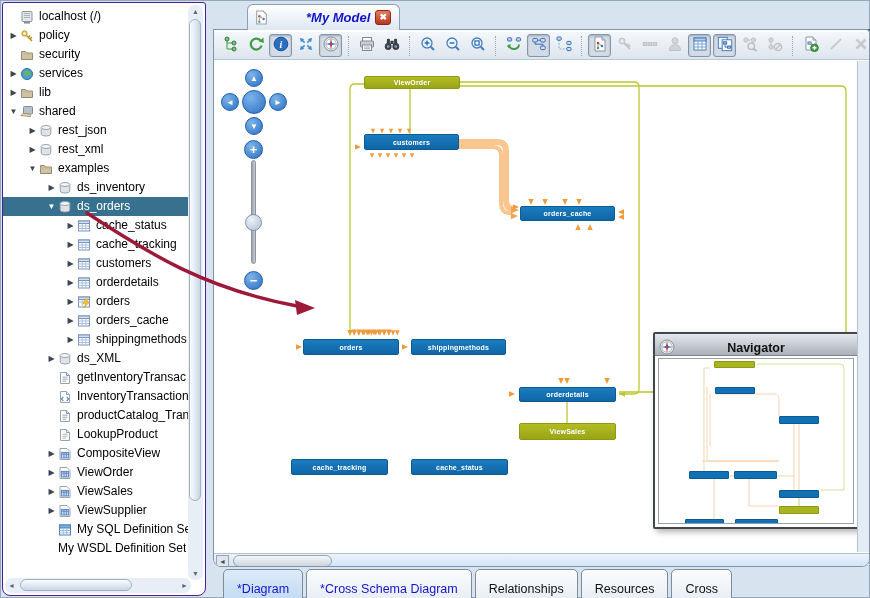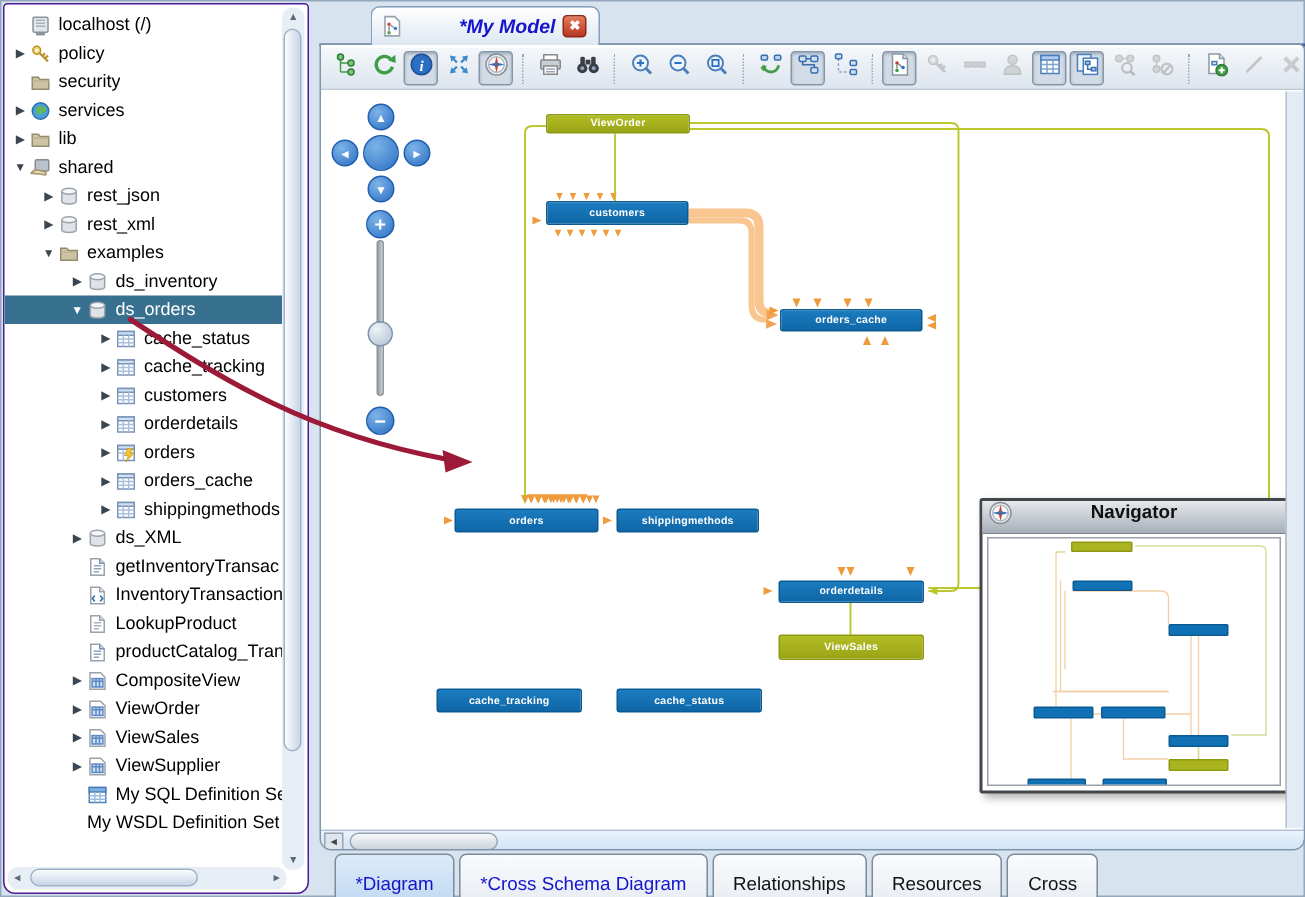--- a/index.html
+++ b/index.html
@@ -62,21 +62,21 @@
     border:1px solid #1f5fae; color:#fff; display:flex; align-items:center; justify-content:center; z-index:8; cursor:pointer; }
   #zoom-slider-track { position:absolute; left:37px; top:99px; width:5px; height:104px; background:linear-gradient(90deg,#9aa2ab,#c8cdd3);
     border:1px solid #8d949c; border-radius:3px; z-index:8; }
   #zoom-slider-thumb { position:absolute; left:31px; top:153px; width:17px; height:17px; border-radius:50%;
     background:radial-gradient(circle at 35% 30%,#eef3f8,#aebfd2); border:1px solid #7d93ac; z-index:9; cursor:pointer; }
 
   
   #navigator { position:absolute; left:439px; top:271px; width:206px; height:197px; z-index:20;
     border:2px solid #43474c; border-radius:2px; background:#fff; box-shadow:3px 3px 6px rgba(0,0,0,.3); }
   #nav-title { height:22px; background:linear-gradient(#e6e9ed,#a9b0b9); border-bottom:1px solid #7d848d;
-    display:flex; align-items:flex-start; font-weight:bold; font-size:12.5px; color:#111; }
+    display:flex; align-items:flex-end; font-weight:bold; font-size:12.5px; color:#111; }
   #nav-title .nav-t { flex:1; text-align:center; margin-right:20px; }
   #nav-title .nav-ico { margin-left:4px; width:16px; height:16px; }
   #nav-body { position:absolute; left:3px; top:24px; width:196px; height:166px; background:#fff; border:1px solid #9aa0a8; overflow:hidden; }
   .nav-box { position:absolute; border-radius:1px; }
   .nav-box.table { background:#1171b5; border:1px solid #0a5a94; }
   .nav-box.view  { background:#a9b41e; border:1px solid #8d9913; }
 
   
   #canvas-gutter { position:absolute; left:643px; top:31px; width:14px; height:491px; background:#e3ebf4; border-left:1px solid #b3c2d4; }
   #canvas-hscroll { position:absolute; left:0; top:523px; width:657px; height:14px;
@@ -279,33 +279,33 @@
               <path d="M2.5,1.5 h6 l3,3 v8 h-9 z" fill="#fff" stroke="#9aa2ac"></path>
               <path d="M8.5,1.5 V4.5 H11.5" fill="#e4e9ee" stroke="#9aa2ac"></path>
               <path d="M5.2,7 L3.6,9 L5.2,11 M8.8,7 L10.4,9 L8.8,11" fill="none" stroke="#3a6fb0" stroke-width="1.1"></path>
             </svg></span>
           <span class="tree-label">InventoryTransaction</span>
         </div>
         <div class="tree-row" style="padding-left: 42px;">
           <span class="expander"></span>
           <span class="tree-ico"><svg xmlns="http://www.w3.org/2000/svg" viewBox="0 0 14 14">
               <path d="M2.5,1.5 h6 l3,3 v8 h-9 z" fill="#fff" stroke="#9aa2ac"></path>
+              <path d="M8.5,1.5 V4.5 H11.5" fill="#cfe0f2" stroke="#7a92b8"></path>
+              <path d="M4.5,6.2 H9.5 M4.5,8.2 H9.5 M4.5,10.2 H8" stroke="#8fa6c0"></path>
+            </svg></span>
+          <span class="tree-label">productCatalog_Tran</span>
+        </div>
+        <div class="tree-row" style="padding-left: 42px;">
+          <span class="expander"></span>
+          <span class="tree-ico"><svg xmlns="http://www.w3.org/2000/svg" viewBox="0 0 14 14">
+              <path d="M2.5,1.5 h6 l3,3 v8 h-9 z" fill="#fff" stroke="#9aa2ac"></path>
               <path d="M8.5,1.5 V4.5 H11.5" fill="#e4e9ee" stroke="#9aa2ac"></path>
               <path d="M4.5,6.2 H9.5 M4.5,8.2 H9.5 M4.5,10.2 H8" stroke="#aab3bb"></path>
             </svg></span>
           <span class="tree-label">LookupProduct</span>
-        </div>
-        <div class="tree-row" style="padding-left: 42px;">
-          <span class="expander"></span>
-          <span class="tree-ico"><svg xmlns="http://www.w3.org/2000/svg" viewBox="0 0 14 14">
-              <path d="M2.5,1.5 h6 l3,3 v8 h-9 z" fill="#fff" stroke="#9aa2ac"></path>
-              <path d="M8.5,1.5 V4.5 H11.5" fill="#cfe0f2" stroke="#7a92b8"></path>
-              <path d="M4.5,6.2 H9.5 M4.5,8.2 H9.5 M4.5,10.2 H8" stroke="#8fa6c0"></path>
-            </svg></span>
-          <span class="tree-label">productCatalog_Tran</span>
         </div>
         <div class="tree-row" style="padding-left: 42px;">
           <span class="expander">▶</span>
           <span class="tree-ico"><svg xmlns="http://www.w3.org/2000/svg" viewBox="0 0 14 14">
               <path d="M2,1.5 h7 l3,3 v8 h-10 z" fill="#fff" stroke="#9aa2ac"></path>
               <rect x="3.4" y="5.4" width="7.2" height="5.6" fill="#cfe0f2" stroke="#5b87c5"></rect>
               <path d="M3.4,7.2 H10.6 M6,5.4 V11 M8.3,5.4 V11" stroke="#5b87c5"></path>
             </svg></span>
           <span class="tree-label">CompositeView</span>
         </div>

